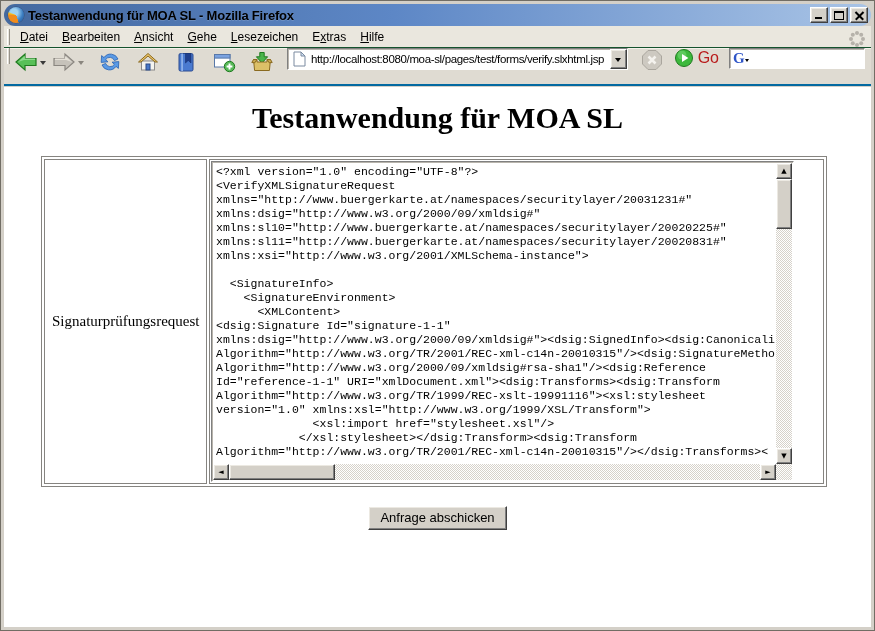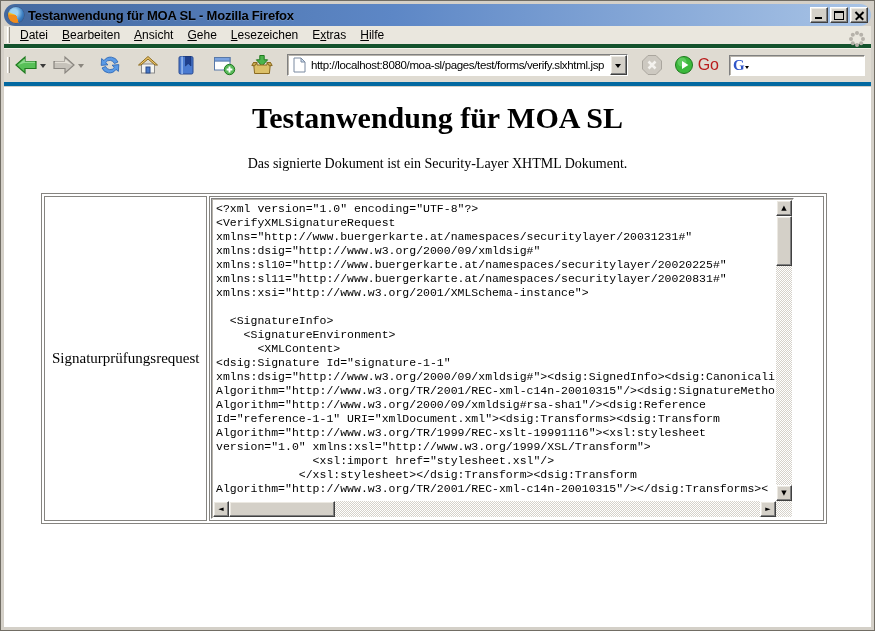--- a/index.html
+++ b/index.html
@@ -35,34 +35,34 @@
   .glyph-max { position:absolute; left:3px; top:3px; width:10px; height:9px;
     border:1px solid #000; border-top-width:2px; }
   .glyph-close { position:absolute; inset:0; }
   .glyph-close:before, .glyph-close:after { content:""; position:absolute;
     left:3px; top:6.5px; width:11px; height:1.6px; background:#000; }
   .glyph-close:before { transform:rotate(45deg); }
   .glyph-close:after  { transform:rotate(-45deg); }
 
   
   .menubar { height:22px; background:#eae7de; display:flex; align-items:center;
-    border-bottom:4px solid #14532d; padding-left:2px; position:relative; }
+    border-bottom:1px solid #14532d; padding-left:2px; position:relative; }
   .grip { width:3px; height:16px; margin:0 3px 0 1px; border-left:1px solid #fff;
     border-right:1px solid #96928a; }
   .menu-item { font-size:12px; color:#000; padding:3px 7px; white-space:nowrap; }
   .menu-item .accel { text-decoration:underline; }
   .throbber { position:absolute; right:12px; top:11px; width:4px; height:4px;
     border-radius:50%;
     box-shadow: 0 -6px 0 #b6b2aa, 4.2px -4.2px 0 #b6b2aa, 6px 0 0 #b6b2aa,
       4.2px 4.2px 0 #b6b2aa, 0 6px 0 #b6b2aa, -4.2px 4.2px 0 #b6b2aa,
       -6px 0 0 #b6b2aa, -4.2px -4.2px 0 #b6b2aa; }
 
   
-  .toolbar { height:38px; background:#dfdbd2; display:flex; align-items:center;
-    border-bottom:4px solid #0369a1; box-shadow:inset 0 1px 0 #f4f1ea; padding:0 6px 0 2px; }
+  .toolbar { height:38px; background:#dfdbd2; display:flex; align-items:flex-start;
+    border-bottom:2px solid #0369a1; box-shadow:inset 0 1px 0 #f4f1ea; padding:0 6px 0 2px; }
   .tool-btn { display:flex; align-items:center; padding:2px 1px; margin-right:4px; }
   .tool-btn svg { display:block; }
   .drop-caret { width:0; height:0; border:3px solid transparent; border-top:4px solid #3a3a3a;
     margin:4px 0 0 2px; }
   .drop-caret.dim { border-top-color:#8a867e; }
 
   .urlbar { display:flex; align-items:center; width:356px; height:22px; margin:0 6px 0 8px;
     padding:0 0 0 3px; }
   .urlbar .doc { flex:0 0 auto; margin-right:4px; }
   .url-input { flex:1; border:none; outline:none; height:18px;
@@ -252,21 +252,20 @@
     </span>
 
     <span class="searchbox sunken">
       <span class="g-logo"><span>G</span><span class="gdrop"></span></span>
       <input class="search-input" type="text" value="" style="">
     </span>
   </div>
 
   <div class="content">
     <h1 class="page-heading">Testanwendung für MOA SL</h1>
-    <div class="page-subtitle">Das signierte Dokument ist ein Security-Layer XHTML Dokument.</div>
 
     <table class="form-table">
       <tbody>
           <tr>
         <td class="label-cell">Signaturprüfungsrequest</td>
         <td class="widget-cell">
           <div class="xml-box sunken">
             <pre class="xml-text">&lt;?xml version="1.0" encoding="UTF-8"?&gt;
 &lt;VerifyXMLSignatureRequest
 xmlns="http://www.buergerkarte.at/namespaces/securitylayer/20031231#"
@@ -300,15 +299,18 @@
               <div class="h-thumb raised"></div>
               <div class="sb-btn raised right">►</div>
             </div>
             <div class="sb-corner stipple"></div>
           </div>
         </td>
       </tr>
     </tbody>
       </table>
 
+    <div class="submit-row">
+      <button class="submit-btn raised">Anfrage abschicken</button>
+    </div>
   </div>
 
 </div>
 
 </body></html>

